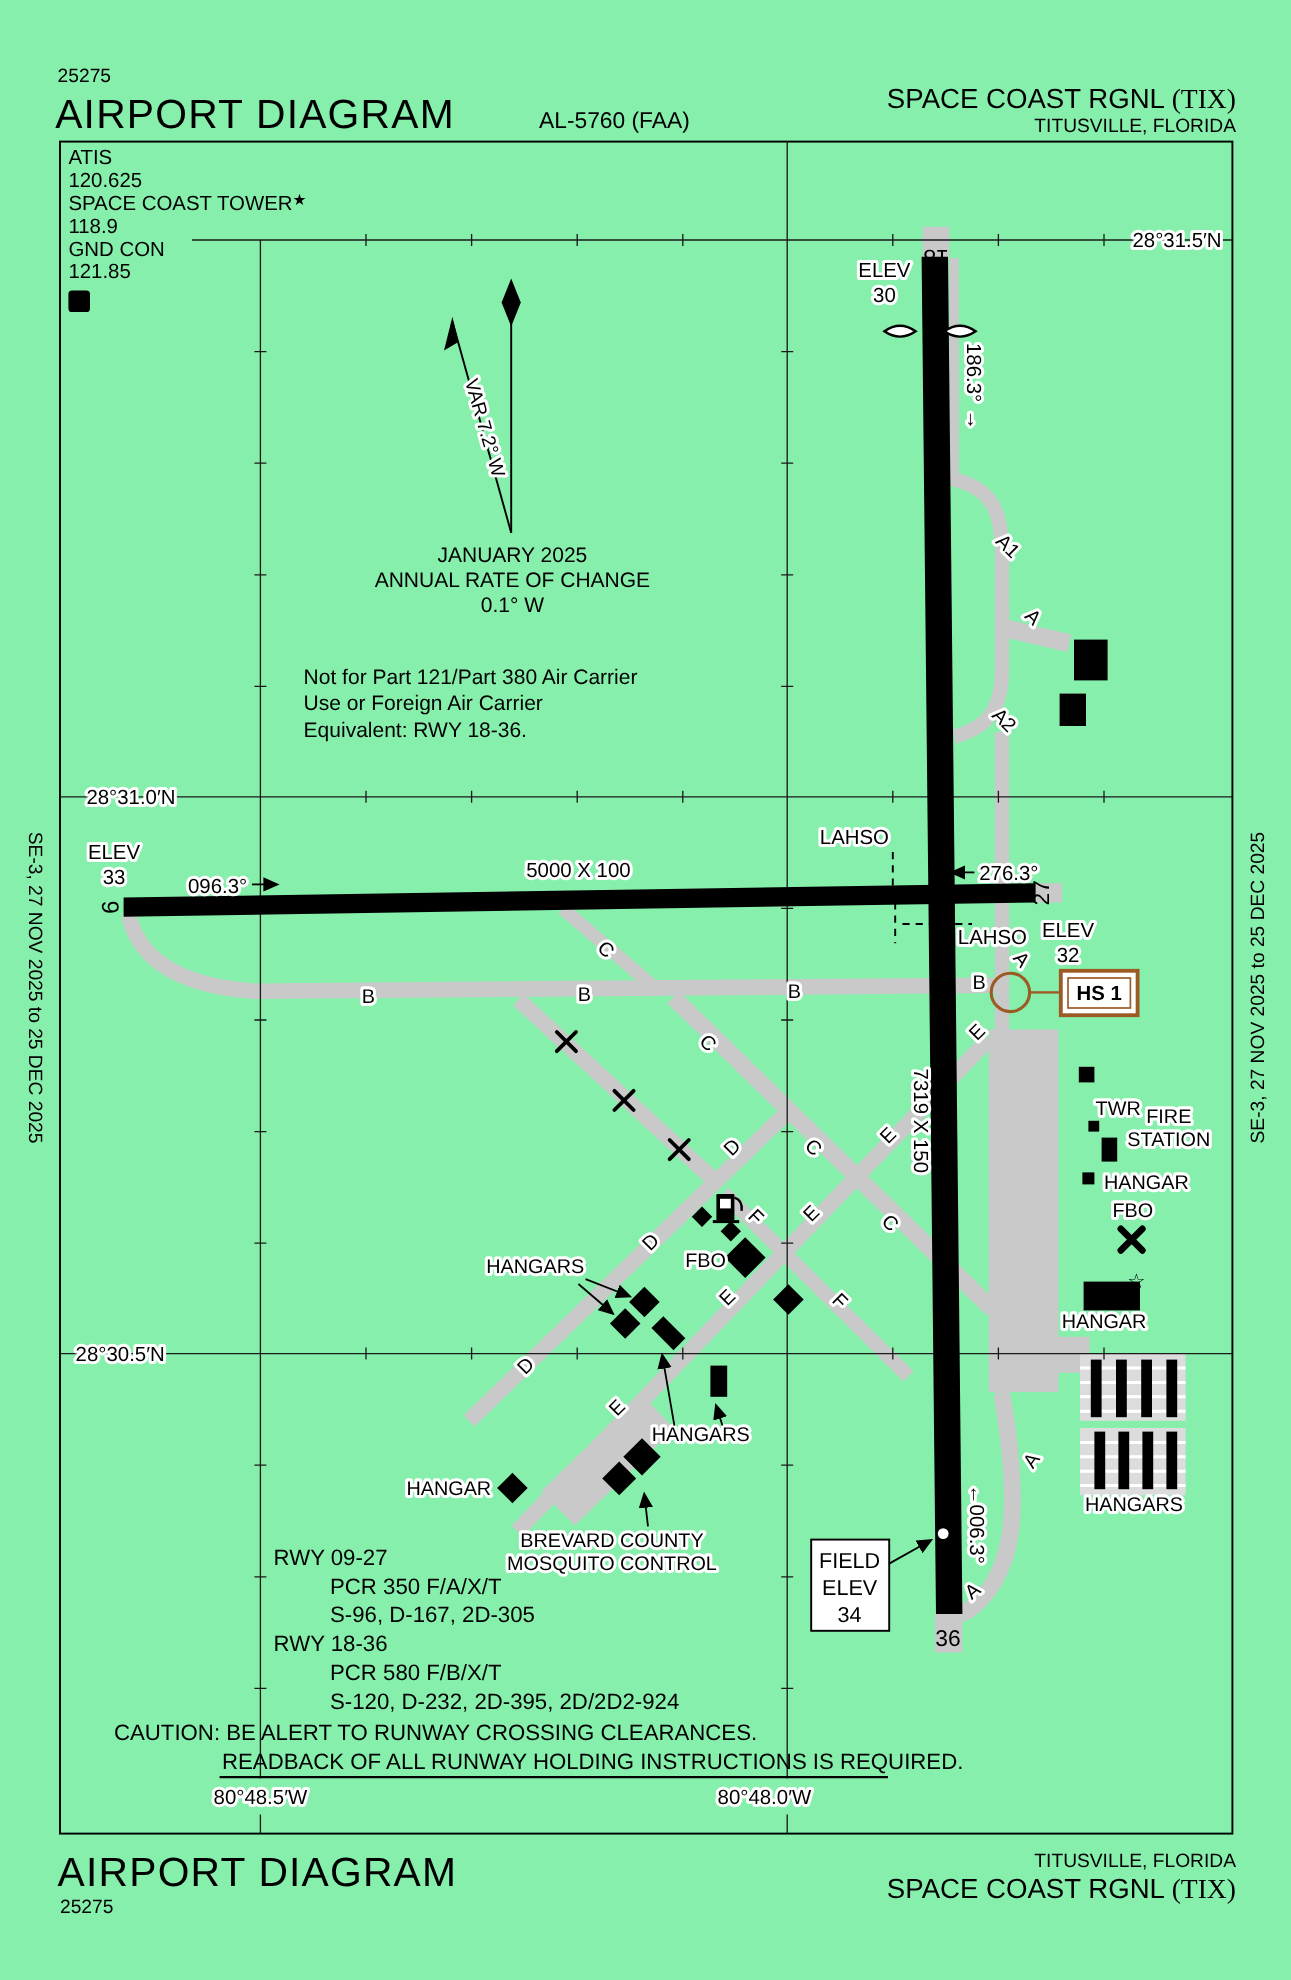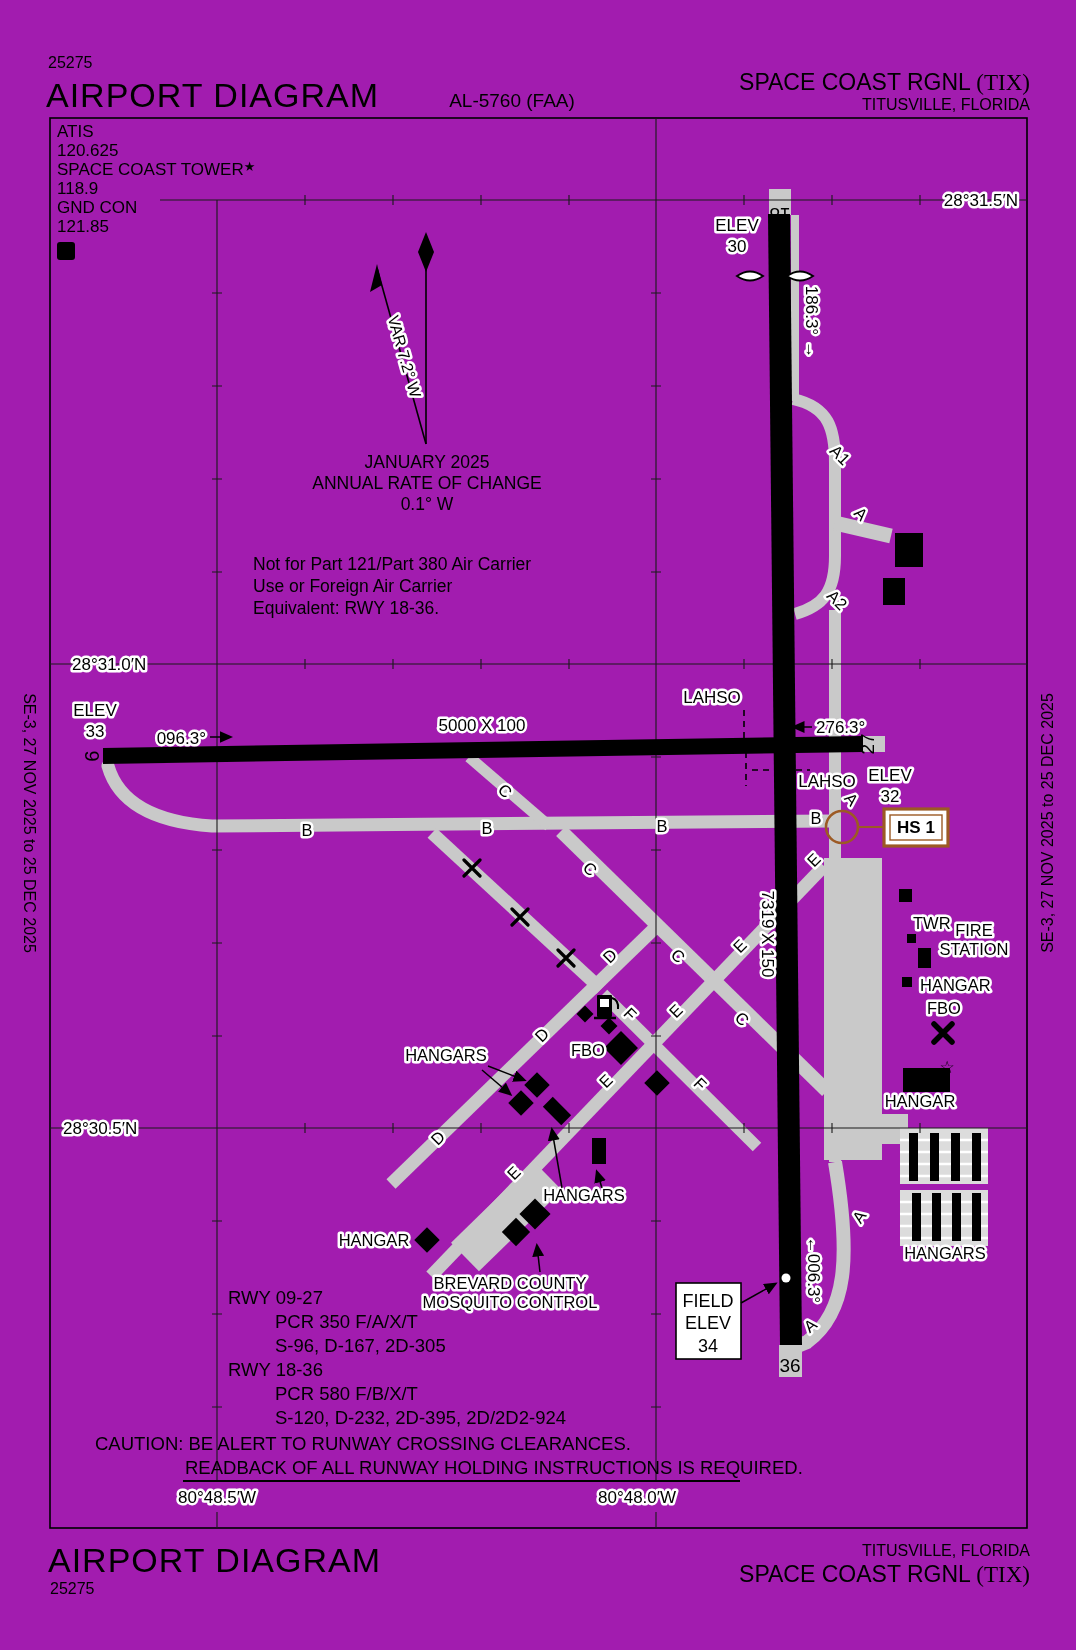--- a/index.html
+++ b/index.html
@@ -1,16 +1,16 @@
 <!DOCTYPE html>
 <html><head>
 <meta charset="utf-8">
 <style>
   html,body{margin:0;padding:0;background:#fff;}
-  #page{position:relative;width:1076px;height:1650px;background:#a21caf;font-family:"Liberation Sans",sans-serif;}
+  #page{position:relative;width:1076px;height:1650px;background:#86efac;font-family:"Liberation Sans",sans-serif;}
   svg text{font-family:"Liberation Sans",sans-serif;fill:#000;}
   .halo{paint-order:stroke;stroke:#ffffff;stroke-width:5px;stroke-linejoin:round;}
   .lbl{font-size:17px;}
   .tw{font-size:16.5px;}
   .serif{font-family:"Liberation Serif",serif;}
   .grid{stroke:#1a1a1a;stroke-width:1.1;fill:none;}
   .txy{stroke:#c9c9c9;fill:none;}
   .bld{fill:#000;}
   .brown{fill:none;stroke:#9C5A24;}
 </style>

